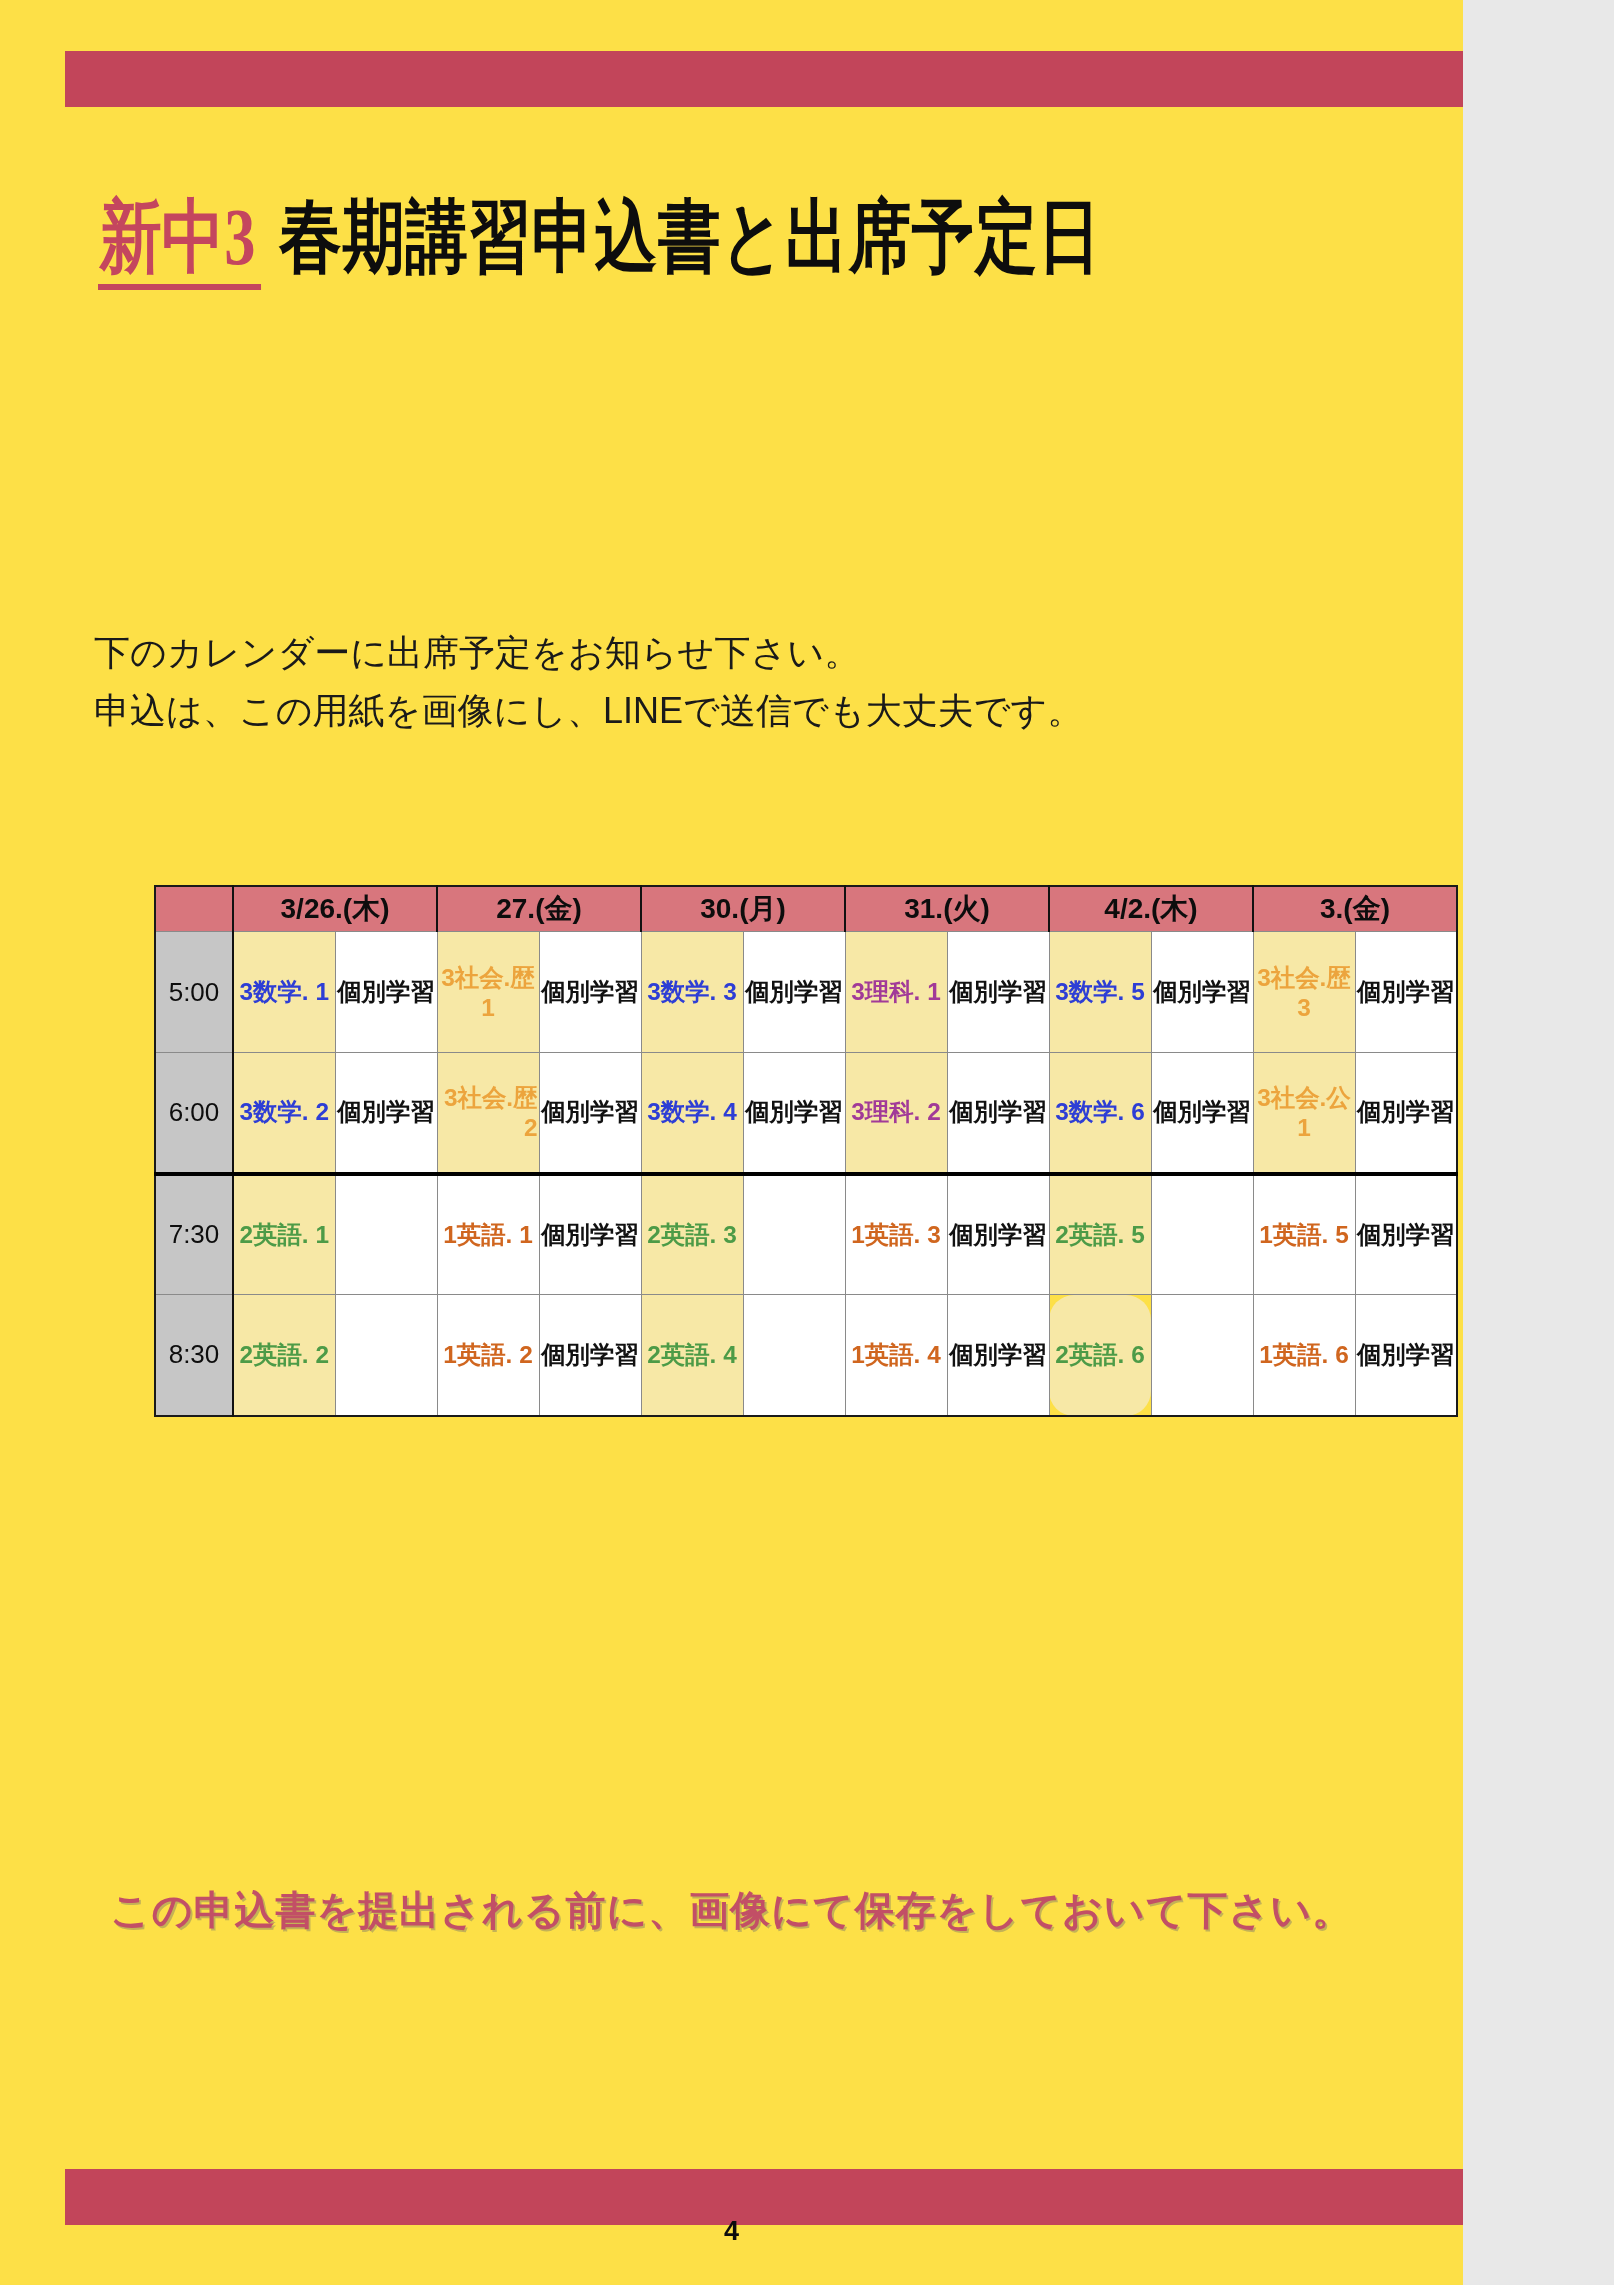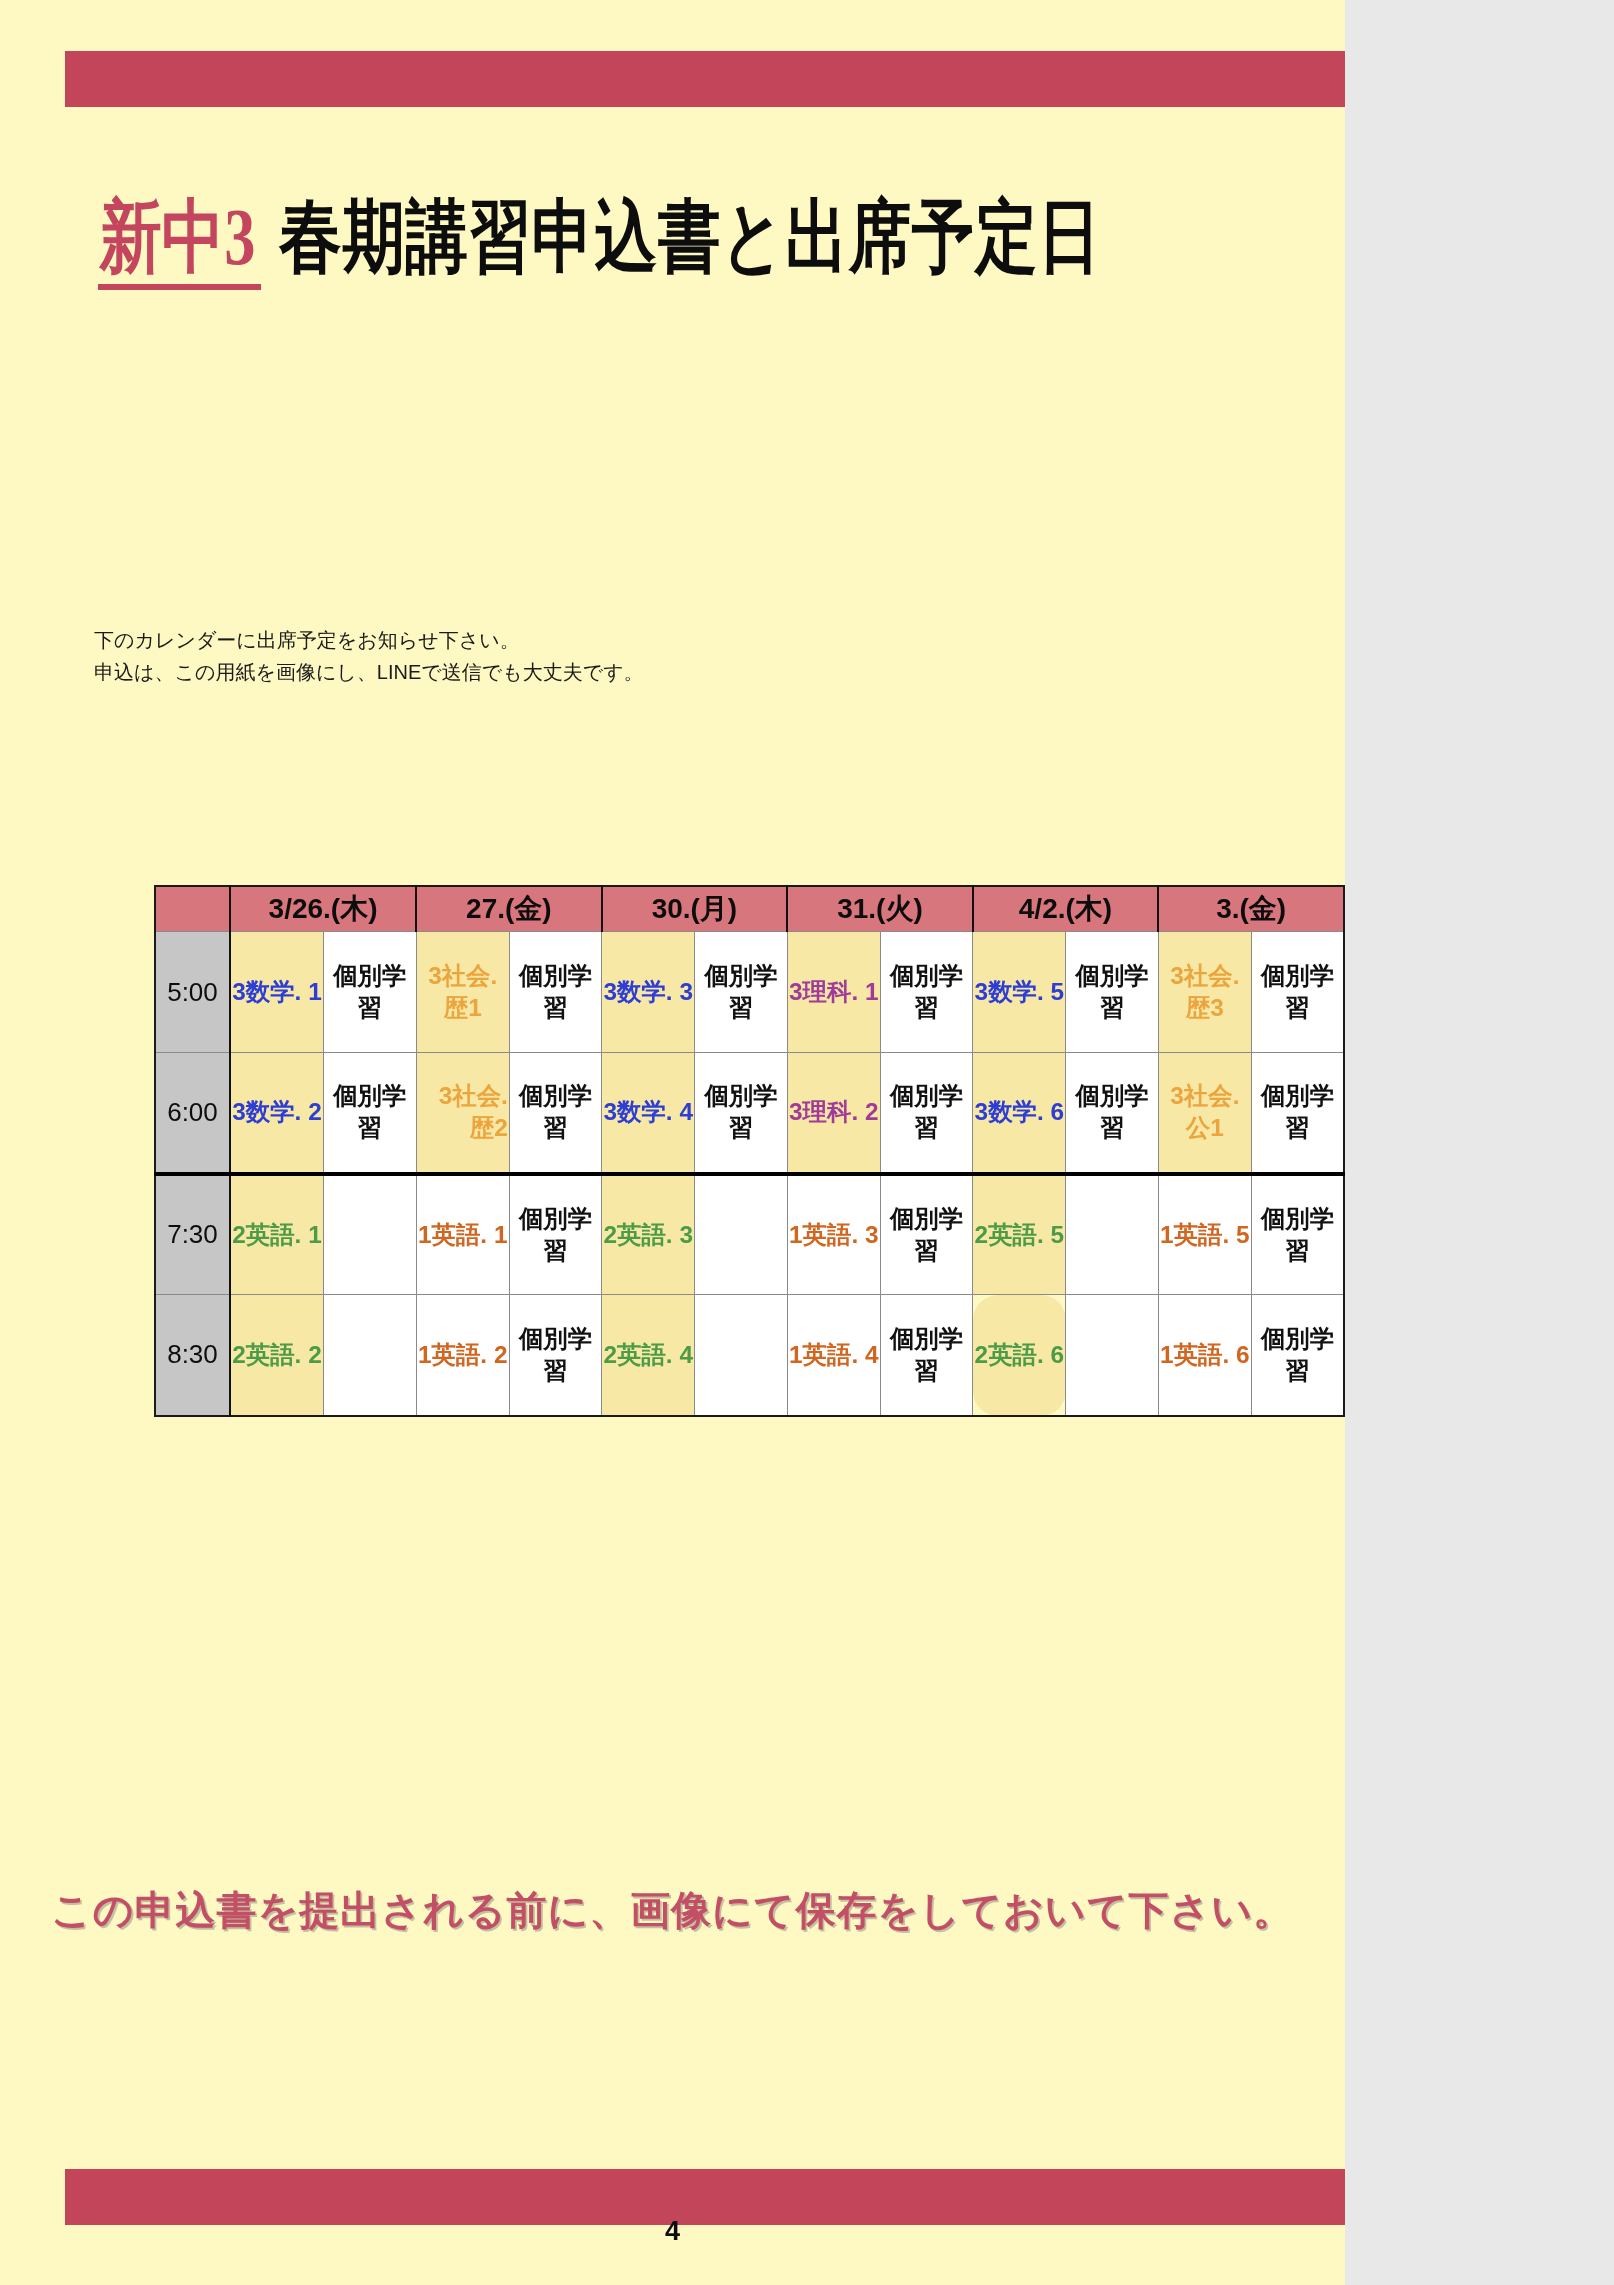--- a/index.html
+++ b/index.html
@@ -1,39 +1,39 @@
 <!DOCTYPE html>
 <html style="--bar: #c2455a; --title-red: #c4465e; --header-pink: #d8767d; --time-gray: #c6c6c6; --cell-yellow: #f7e8a6; --warning-red: #c24f66; --math: #2e3ed5; --social: #eca43d; --science: #a13a98; --english2: #4d9b47; --english1: #d0661f;font-size:14.5px"><head>
 <meta charset="utf-8">
 <style>
   html,body{margin:0;padding:0;background:#e8e8e8;}
   .page{
-    position:relative;width:1339px;height:2285px;background:#fef9c3;
-    font-family:"Liberation Sans","DejaVu Sans",sans-serif;overflow:hidden;padding-left:6px;
+    position:relative;width:1463px;height:2285px;background:#fde047;
+    font-family:"Liberation Sans","DejaVu Sans",sans-serif;overflow:hidden;
   }
   .bar{position:absolute;left:65px;width:1484px;height:56px;background:var(--bar,#c2455a);}
   .bar.top{top:51px;}
   .bar.bottom{top:2169px;}
 
   .title{position:absolute;left:98px;top:197px;white-space:nowrap;line-height:1;}
   .title-inner{
     display:inline-block;transform:scaleX(.78);transform-origin:left top;
     font-family:"Liberation Serif","DejaVu Serif",serif;font-weight:700;font-size:80px;
   }
   .grade{color:var(--title-red,#c4465e);border-bottom:6.3px solid var(--title-red,#c4465e);
     padding:0 7.2px 7.2px 1.8px;margin-right:23.5px;display:inline-block;}
   .title-main{color:#0d0d0d;letter-spacing:0.9px;}
 
   .name-row{position:absolute;left:231px;top:409px;display:flex;align-items:flex-end;}
   .name-label{font-size:27px;color:#111;margin-bottom:9px;}
   .fill-line{margin-left:47px;width:680px;border-bottom:4.5px solid #000;
     display:flex;justify-content:flex-end;align-items:flex-end;height:87px;}
   .sama{font-size:72px;font-weight:700;color:#000;line-height:.95;letter-spacing:-1.8px;}
 
-  .instructions{position:absolute;left:94px;top:624px;font-size:20px;color:#1a1a1a;line-height:1.62;}
+  .instructions{position:absolute;left:94px;top:624px;font-size:36px;color:#1a1a1a;line-height:1.62;}
   .instructions p{margin:0;}
 
   table.schedule{
     position:absolute;left:154px;top:885px;border-collapse:collapse;table-layout:fixed;
     font-size:24.4px;font-weight:700;color:#111;
   }
   table.schedule,table.schedule td,table.schedule th{border:1.8px solid #8a8a8a;}
   table.schedule{border:2.7px solid #1a1a1a;}
   .col-time{width:78px;}
   .col-sub,.col-study{width:102px;}

